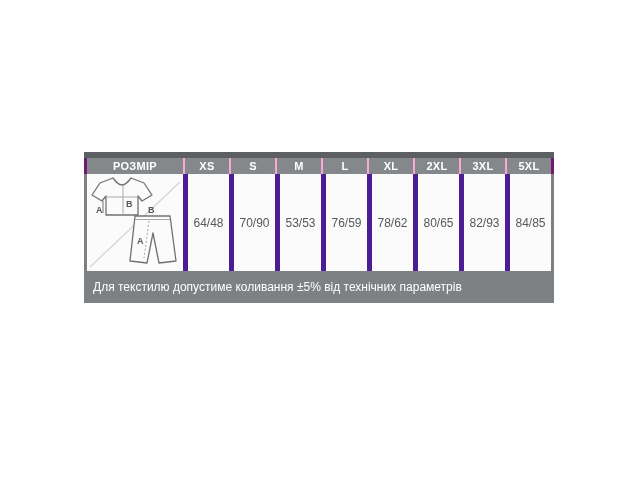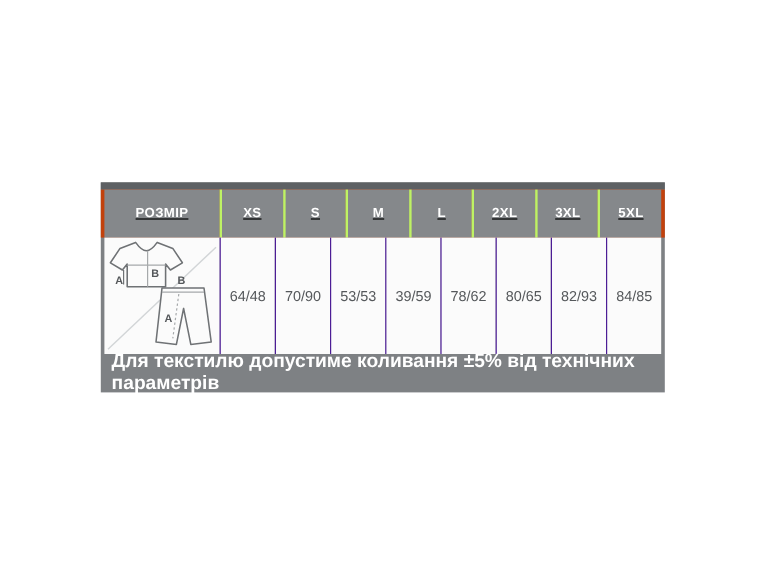--- a/index.html
+++ b/index.html
@@ -16,65 +16,64 @@
     left: 84px; top: 152px;
     width: 470px;
     background: #7e8184;
   }
   .top-strip {
     height: 6px;
     background: #5d6063;
   }
   .header-row {
     display: flex;
-    height: 40px;
+    height: 16px;
     padding: 0 3px;
-    background: #c2410c;
-    text-decoration: underline;
+    background: #701a75;
   }
   .h-cell {
     flex: 1;
     display: flex; align-items: center; justify-content: center;
     background: #85888b;
     color: #ffffff;
     font-weight: bold;
     font-size: 11px;
     letter-spacing: 0.3px;
-    border-left: 2px solid #bef264;
+    border-left: 2px solid #f9a8d4;
   }
   .h-first {
     flex: 0 0 96px;
     border-left: none;
   }
   .body-row {
     display: flex;
     height: 97px;
     padding: 0 3px;
   }
   .b-cell {
     flex: 1;
     background: #fbfbfb;
     display: flex; align-items: center; justify-content: center;
     font-size: 12px;
     color: #55585b;
-    border-left: 1px solid #4c1d95;
+    border-left: 5px solid #4c1d95;
   }
   .diagram-cell {
     flex: 0 0 96px;
     border-left: none;
     padding: 0;
   }
   .diagram-cell svg { display: block; width: 96px; height: 97px; }
   .footer-note {
     height: 32px;
     display: flex; align-items: center;
     padding: 2px 9px;
     color: #ffffff;
-    font-weight: bold;
-    font-size: 16px;
+    font-weight: normal;
+    font-size: 12px;
   }
   .svg-label {
     font-family: "Liberation Sans", sans-serif;
     font-size: 9px;
     font-weight: bold;
     fill: #55585b;
   }
 </style>
 </head>
 <body>
@@ -82,20 +81,21 @@
 <div class="size-table">
 
   <div class="top-strip"></div>
 
   <div class="header-row">
     <div class="h-cell h-first">РОЗМІР</div>
     <div class="h-cell">XS</div>
     <div class="h-cell">S</div>
     <div class="h-cell">M</div>
     <div class="h-cell">L</div>
+    <div class="h-cell">XL</div>
     <div class="h-cell">2XL</div>
     <div class="h-cell">3XL</div>
     <div class="h-cell">5XL</div>
   </div>
 
   <div class="body-row">
     <div class="b-cell diagram-cell">
       <svg viewBox="0 0 96 97">
         <line x1="3" y1="93" x2="93" y2="8" stroke="#d2d5d7" stroke-width="1.2"></line>
         <g stroke="#6f7275" fill="#fbfbfb" stroke-width="1.3" stroke-linejoin="round">
@@ -111,21 +111,21 @@
           <line x1="48" y1="45.5" x2="83" y2="45.5" stroke="#a6a9ab" stroke-width="1"></line>
           <line x1="62" y1="47" x2="57" y2="84" stroke="#a6a9ab" stroke-width="1" stroke-dasharray="2,2"></line>
           <text class="svg-label" x="61" y="39" stroke="none">B</text>
           <text class="svg-label" x="50" y="70" stroke="none">A</text>
         </g>
       </svg>
     </div>
     <div class="b-cell">64/48</div>
     <div class="b-cell">70/90</div>
     <div class="b-cell">53/53</div>
-    <div class="b-cell">39/59</div>
+    <div class="b-cell">76/59</div>
     <div class="b-cell">78/62</div>
     <div class="b-cell">80/65</div>
     <div class="b-cell">82/93</div>
     <div class="b-cell">84/85</div>
   </div>
 
   <div class="footer-note">Для текстилю допустиме коливання ±5% від технічних параметрів</div>
 
 </div>
 

